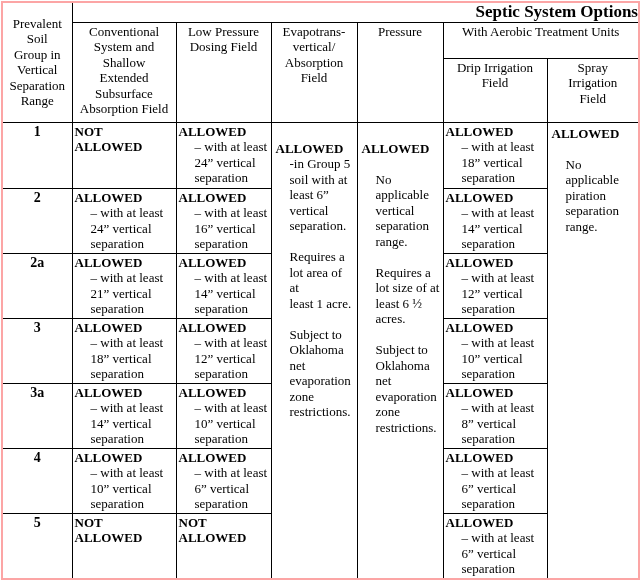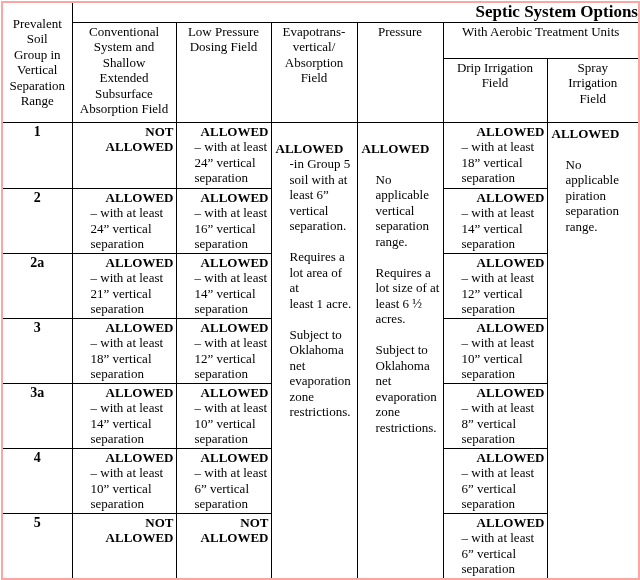--- a/index.html
+++ b/index.html
@@ -45,21 +45,21 @@
     vertical-align: middle;
     text-align: center;
   }
   td.group-cell {
     font-weight: bold;
     font-size: 14px;
     text-align: center;
   }
   .status {
     font-weight: bold;
-    text-align: right;
+    text-align: left;
   }
   .status-left {
     font-weight: bold;
     text-align: left;
     padding-left: 2px;
   }
   .note {
     text-align: left;
     padding-left: 16px;
   }

